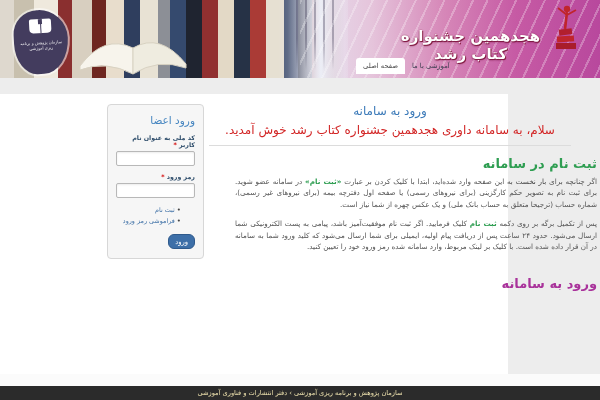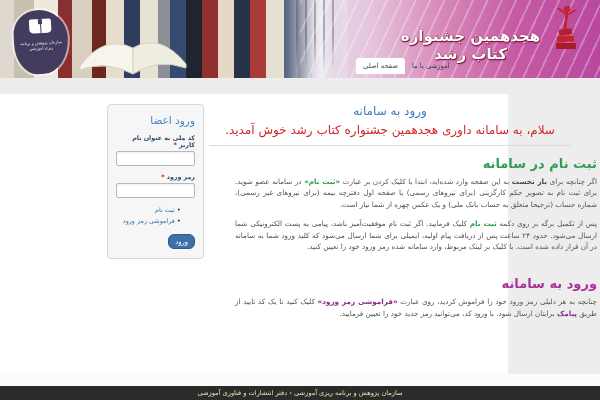--- a/index.html
+++ b/index.html
@@ -60,21 +60,21 @@
   
   .main{position:absolute;left:235px;top:8px;width:362px;text-align:right;}
   .main-head{text-align:center;transform:translateX(-26px);}
   .main-title{color:#3a79b8;font-size:12px;font-weight:normal;margin:2px 0 5px;}
   .main-sub{color:#d22525;font-size:12px;margin:0;}
   .divider{border:none;border-top:1px solid #dcdcdc;margin:8px 0 0;}
   .sec-h{font-size:13px;font-weight:bold;margin:10px 0 5px;}
   .sec-h.green{color:#2f9e52;}
   .sec-h.purple{color:#a9339b;margin-top:24px;}
   .para{font-size:7.2px;color:#555;line-height:11.4px;margin:0 0 8px;text-align:justify;text-align-last:right;}
-  .b-dark{font-weight:bold;color:#444;}
+  .b-dark{font-weight:normal;color:#444;}
   .b-green{font-weight:bold;color:#2f9e52;}
   .b-purple{font-weight:bold;color:#8b2f86;}
 
   
   .footer-spacer{position:absolute;left:0;top:374px;width:600px;height:12px;background:#fbfbfb;}
   .footer{position:absolute;left:0;top:386px;width:600px;height:30px;background:#2b2b2b;
     color:#ece0ad;font-size:6.6px;line-height:14px;text-align:center;}
 </style>
 </head>
 <body>
@@ -155,21 +155,20 @@
         <h1 class="main-title">ورود به سامانه</h1>
         <p class="main-sub">سلام، به سامانه داوری هجدهمین جشنواره کتاب رشد خوش آمدید.</p>
         <hr class="divider">
       </div>
 
       <h2 class="sec-h green">ثبت نام در سامانه</h2>
       <p class="para"><span>اگر چنانچه برای </span><span class="b-dark">بار نخست</span><span> به این صفحه وارد شده‌اید، ابتدا با کلیک کردن بر عبارت </span><span class="b-green">«ثبت نام»</span><span> در سامانه عضو شوید. برای ثبت نام به تصویر حکم کارگزینی (برای نیروهای رسمی) یا صفحه اول دفترچه بیمه (برای نیروهای غیر رسمی)، شماره حساب (ترجیحا متعلق به حساب بانک ملی) و یک عکس چهره از شما نیاز است.</span></p>
       <p class="para"><span>پس از تکمیل برگه بر روی دکمه </span><span class="b-green">ثبت نام</span><span> کلیک فرمایید. اگر ثبت نام موفقیت‌آمیز باشد، پیامی به پست الکترونیکی شما ارسال می‌شود. حدود ۲۴ ساعت پس از دریافت پیام اولیه، ایمیلی برای شما ارسال می‌شود که کلید ورود شما به سامانه در آن قرار داده شده است. با کلیک بر لینک مربوط، وارد سامانه شده رمز ورود خود را تعیین کنید.</span></p>
 
       <h2 class="sec-h purple">ورود به سامانه</h2>
-      <p class="para"><span>چنانچه به هر دلیلی رمز ورود خود را فراموش کردید، روی عبارت </span><span class="b-purple">«فراموشی رمز ورود»</span><span> کلیک کنید تا یک کد تایید از طریق </span><span class="b-purple">پیامک</span><span> برایتان ارسال شود. با ورود کد، می‌توانید رمز جدید خود را تعیین فرمایید.</span></p>
     </div>
   </div>
 
   <div class="footer-spacer"></div>
   <div class="footer">
     <span>سازمان پژوهش و برنامه ریزی آموزشی › دفتر انتشارات و فناوری آموزشی</span>
   </div>
 
 </div>
 

